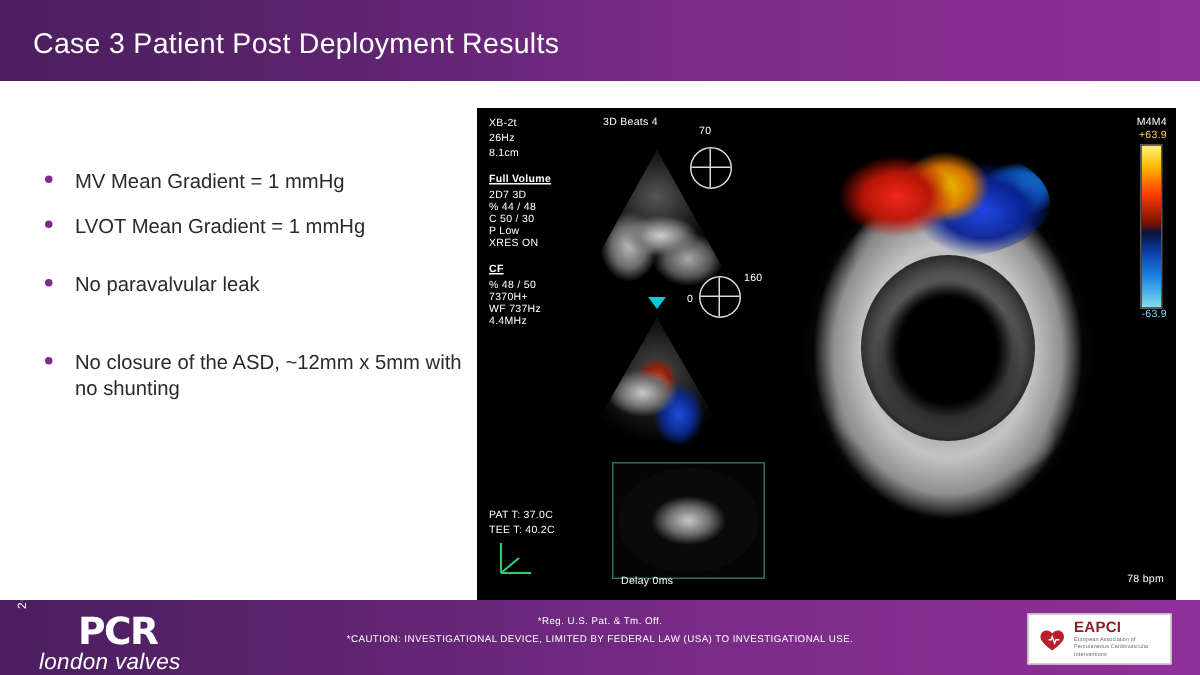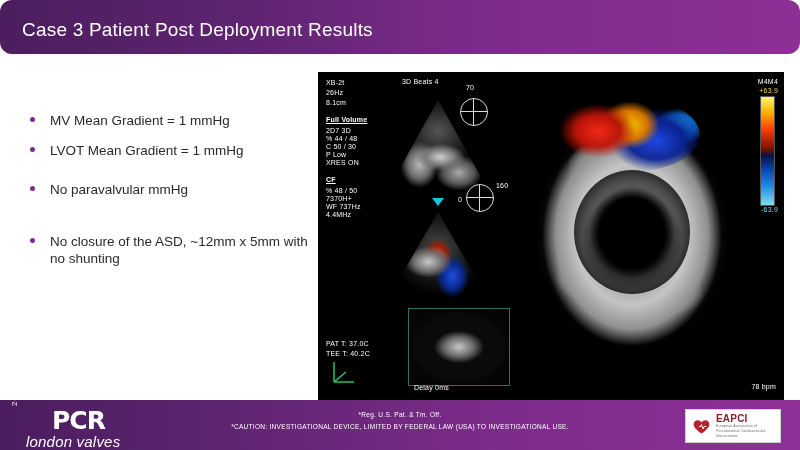--- a/index.html
+++ b/index.html
@@ -20,21 +20,20 @@
     background: #ffffff;
   }
 
   
   .header {
     position: absolute;
     left: 0; top: 0;
     width: 800px;
     height: 54px;
     background: linear-gradient(90deg, #4b1e5e 0%, #5e2470 30%, #7c2c8a 60%, #8e2f96 100%);
-    border-radius: 12px;
   }
   .header-title {
     position: absolute;
     left: 22px;
     top: 19px;
     color: #ffffff;
     font-size: 19px;
     letter-spacing: 0.2px;
     white-space: nowrap;
   }
@@ -288,21 +287,21 @@
       <span>MV Mean Gradient = 1 mmHg</span>
     </div>
     <div class="gap-sm"></div>
     <div class="bullet">
       <span class="dot"></span>
       <span>LVOT Mean Gradient = 1 mmHg</span>
     </div>
     <div class="gap-md"></div>
     <div class="bullet">
       <span class="dot"></span>
-      <span>No paravalvular mmHg</span>
+      <span>No paravalvular leak</span>
     </div>
     <div class="gap-sm"></div>
     <div class="gap-md"></div>
     <div class="bullet">
       <span class="dot"></span>
       <span>No closure of the ASD, ~12mm x 5mm with no shunting</span>
     </div>
   </div>
 
   <div class="echo">

